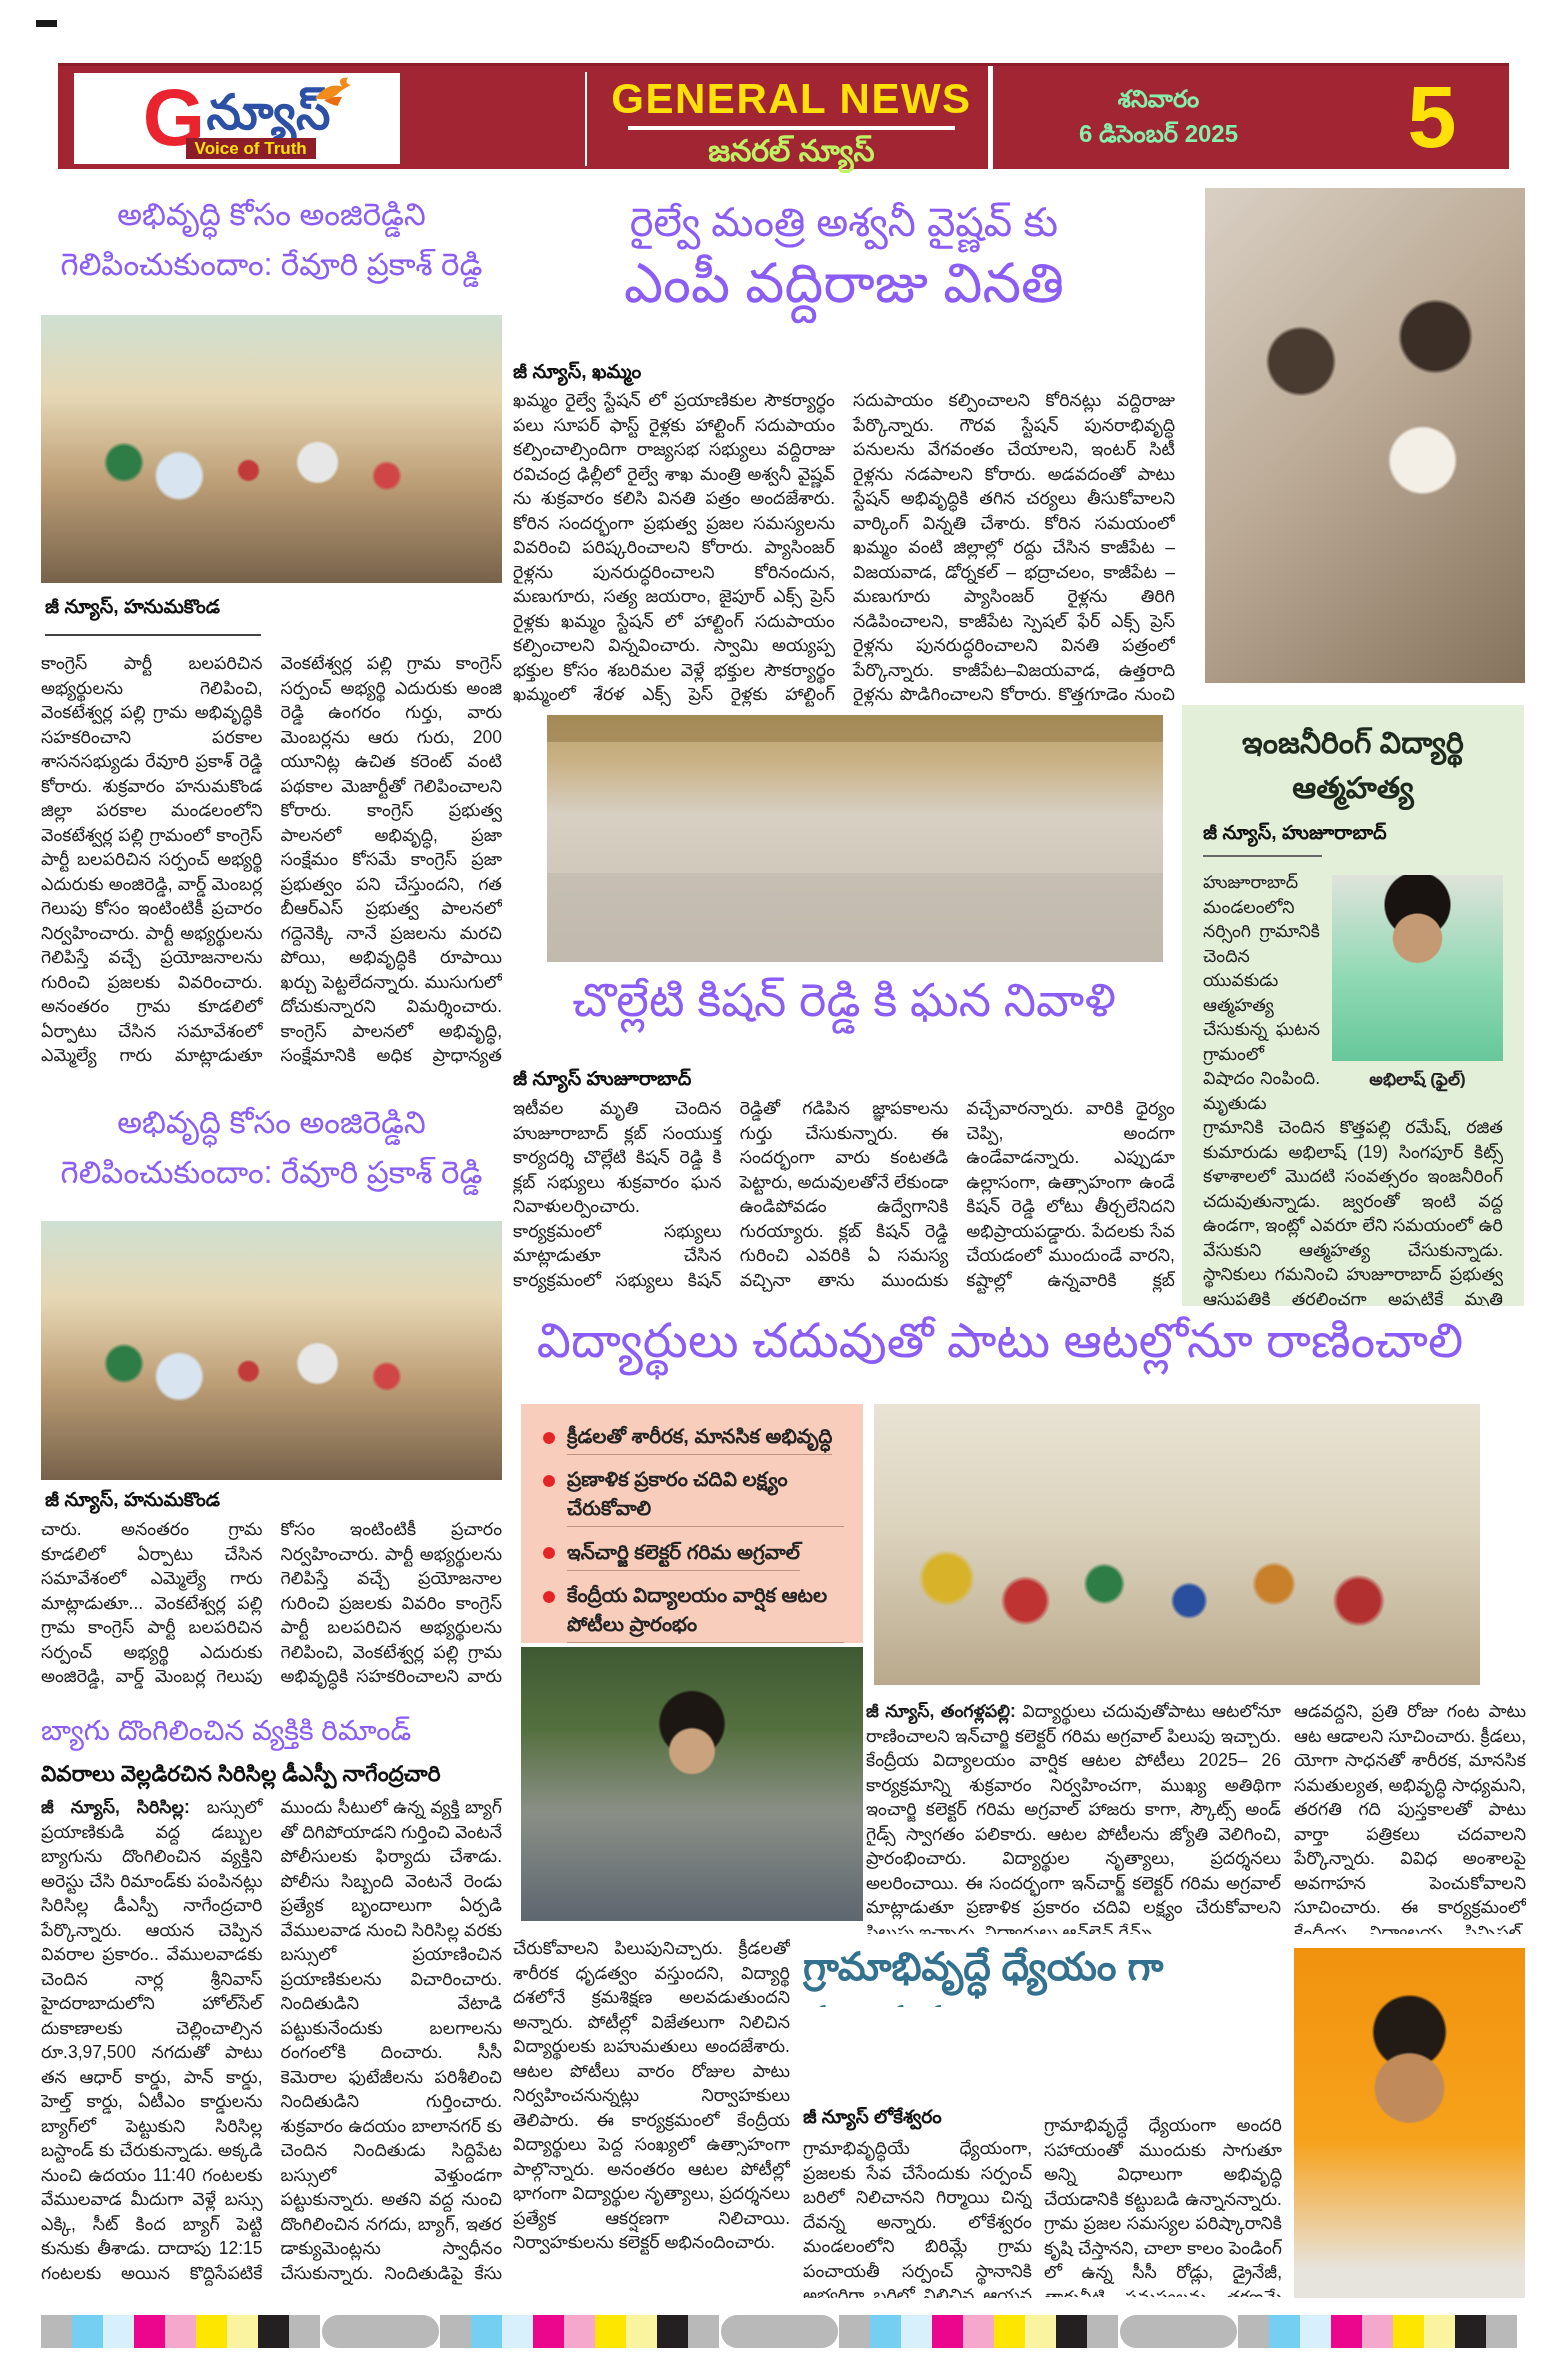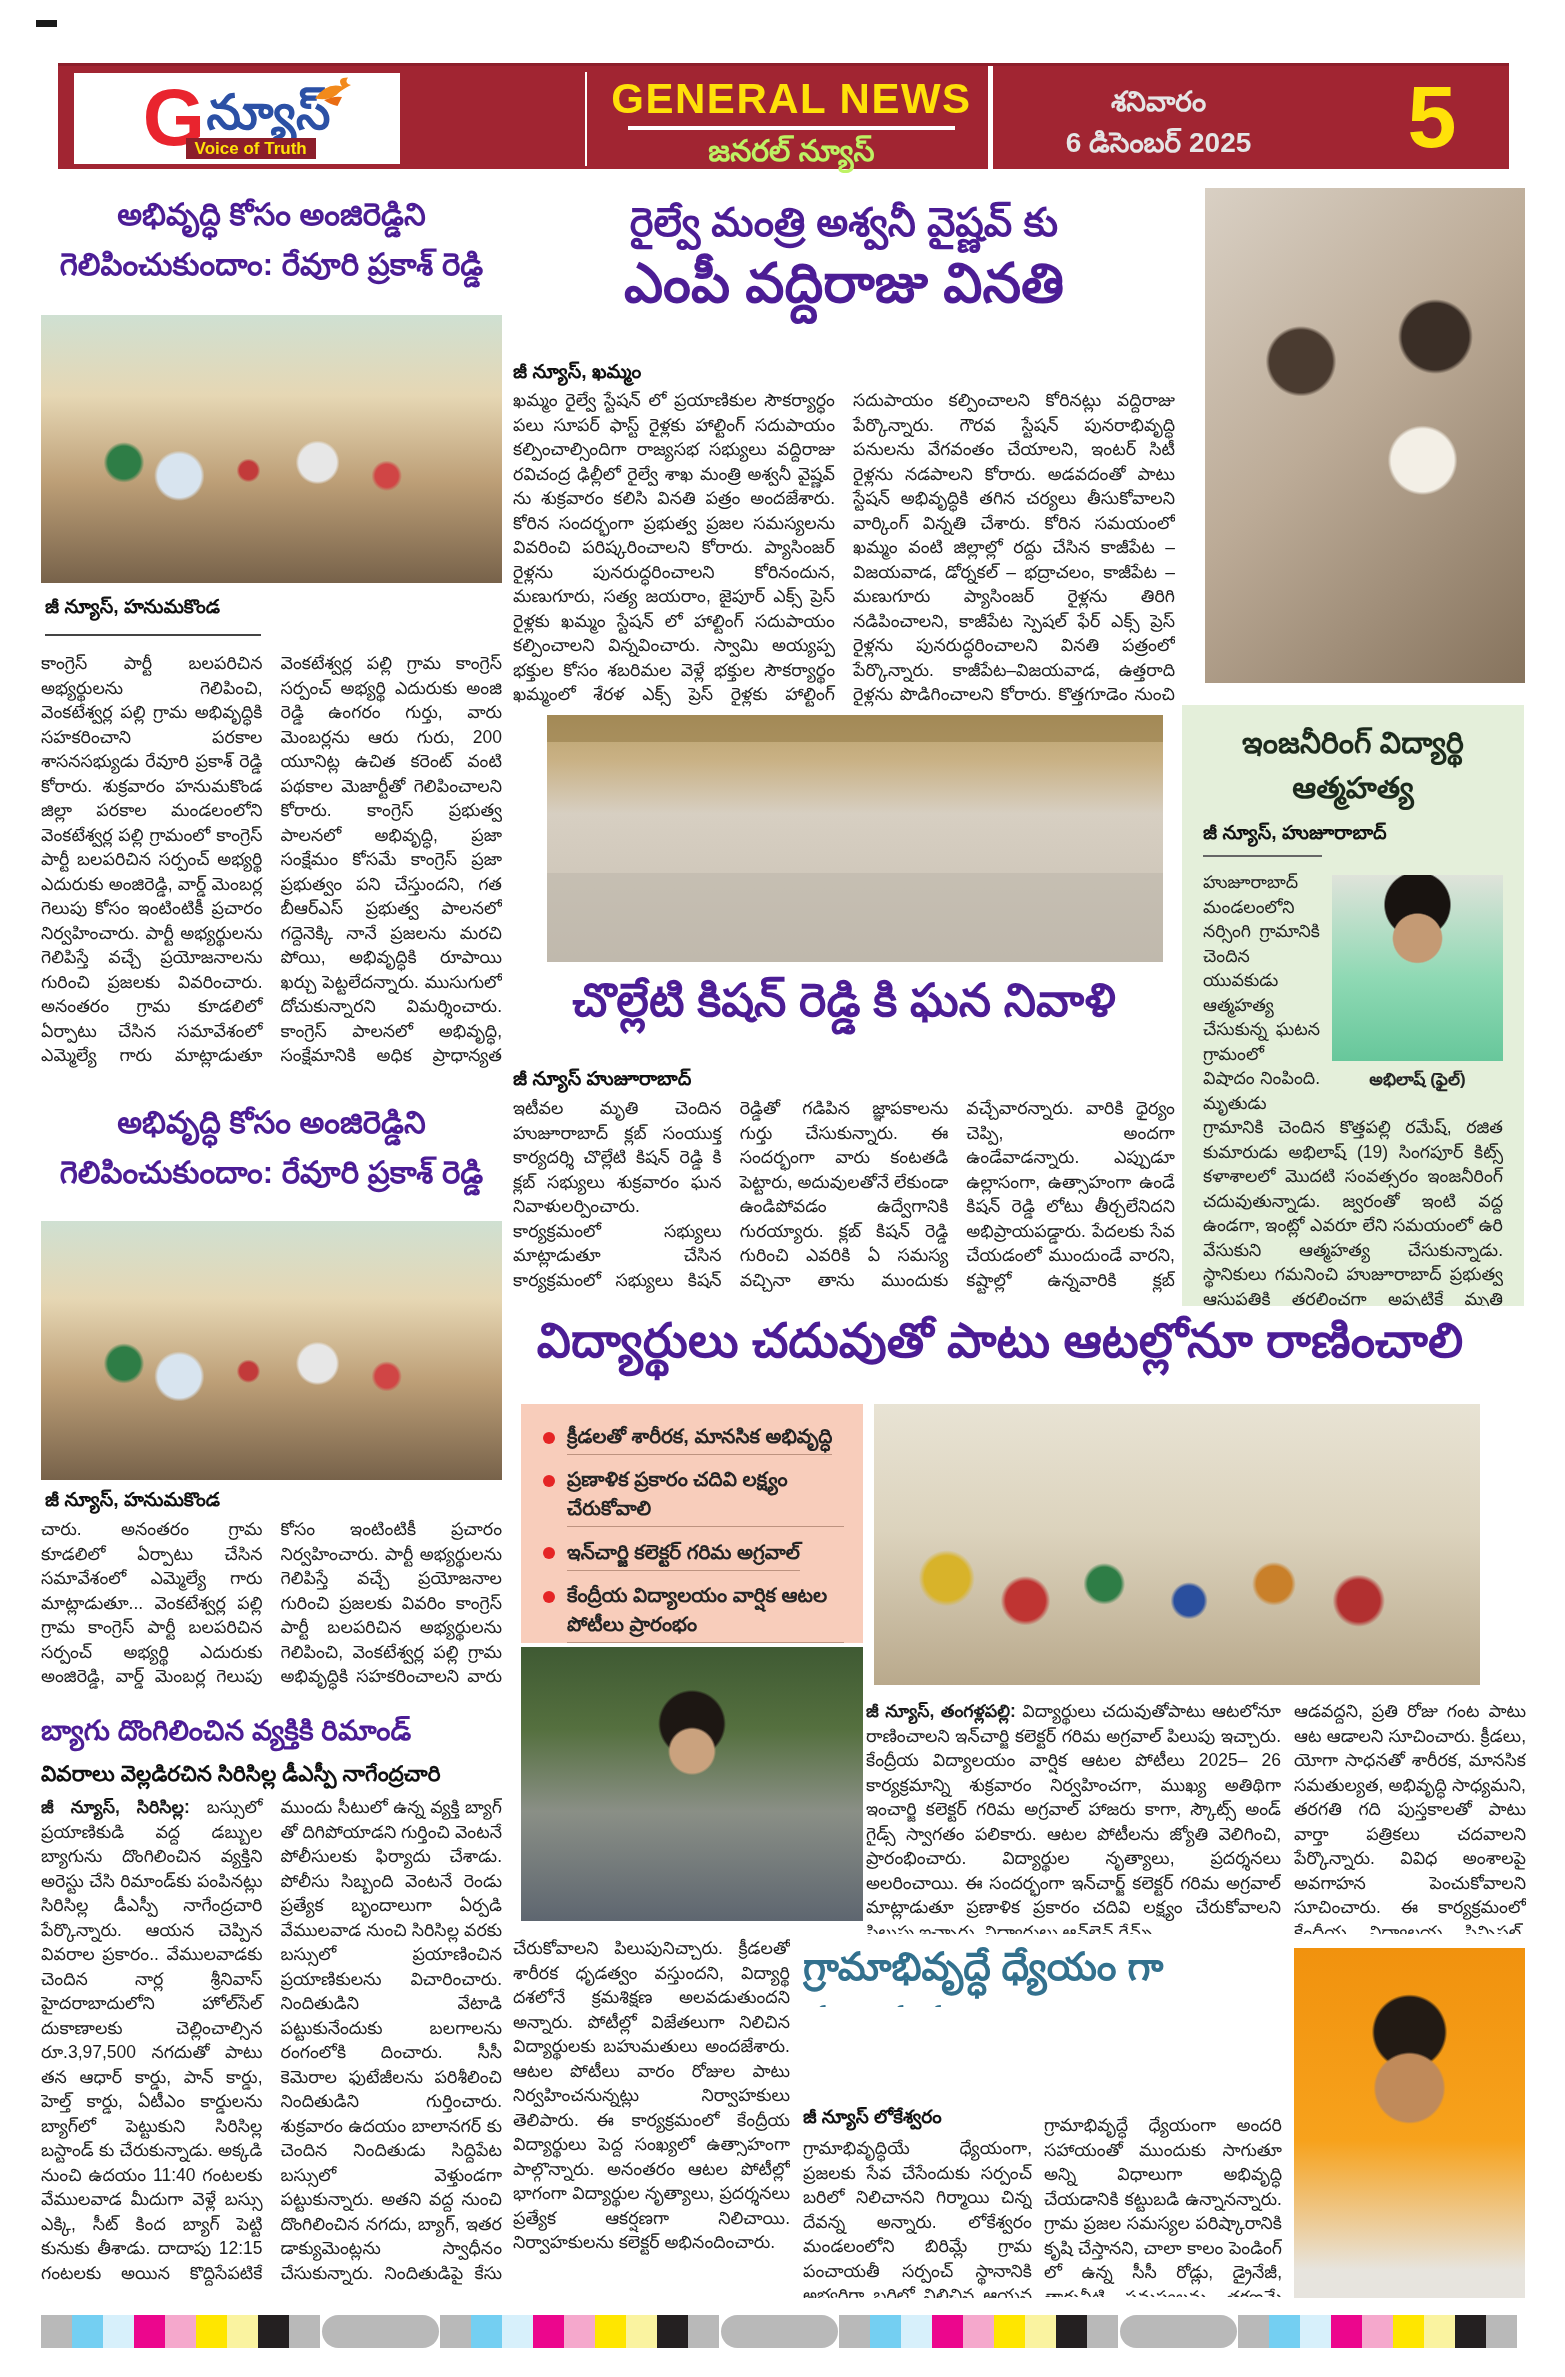--- a/index.html
+++ b/index.html
@@ -14,25 +14,25 @@
   .logo-box { background:#ffffff; display:flex; align-items:center; justify-content:center; gap:4.5px; }
   .logo-g { font-size:80px; font-weight:bold; color:#e9242e; line-height:1; letter-spacing:-3px; }
   .logo-te { font-size:49px; font-weight:bold; color:#2b50a5;
              text-shadow:-1.5px -1.5px 0 #fff,1.5px -1.5px 0 #fff,-1.5px 1.5px 0 #fff,1.5px 1.5px 0 #fff,0 0 2.2px #fff; }
   .logo-tag { position:absolute; left:112px; bottom:4.5px; background:#8c1e2a; color:#ffe10a;
               font-size:17px; font-weight:bold; padding:0.7px 9px; }
   .mast-divider { background:#ffffff; }
   .section-en { color:#ffe10a; font-size:42px; font-weight:bold; text-align:center; letter-spacing:1.5px; }
   .section-rule { background:#ffffff; height:3.7px; }
   .section-te { color:#bef264; font-size:30px; font-weight:bold; text-align:center; }
-  .mast-date { color:#e5e5e5; font-size:28px; font-weight:bold; text-align:center; line-height:1.45; }
+  .mast-date { color:#86efac; font-size:24px; font-weight:bold; text-align:center; line-height:1.45; }
   .page-num { color:#ffe10a; font-size:88px; font-weight:bold; line-height:1; }
 
   
-  .headline { font-weight:bold; color:#4c1d95; text-align:center; }
+  .headline { font-weight:normal; color:#8b5cf6; text-align:center; }
   .h-left { font-size:31px; line-height:1.6; }
   .h-rail1 { font-size:40px; line-height:1.35; display:block; }
   .h-rail2 { font-size:55px; line-height:1.25; display:block; }
   .h-kishan { font-size:46px; }
   .h-students { font-size:48px; }
   .h-bag { font-size:28px; text-align:left; }
   .subhead { font-size:21.6px; font-weight:bold; color:#111; }
   .byline { font-size:19.3px; font-weight:bold; color:#111; }
   .rule { background:#444; height:1.5px; }
   .bodytext { font-size:17.5px; line-height:1.4; color:#1c1c1c; text-align:justify; }

